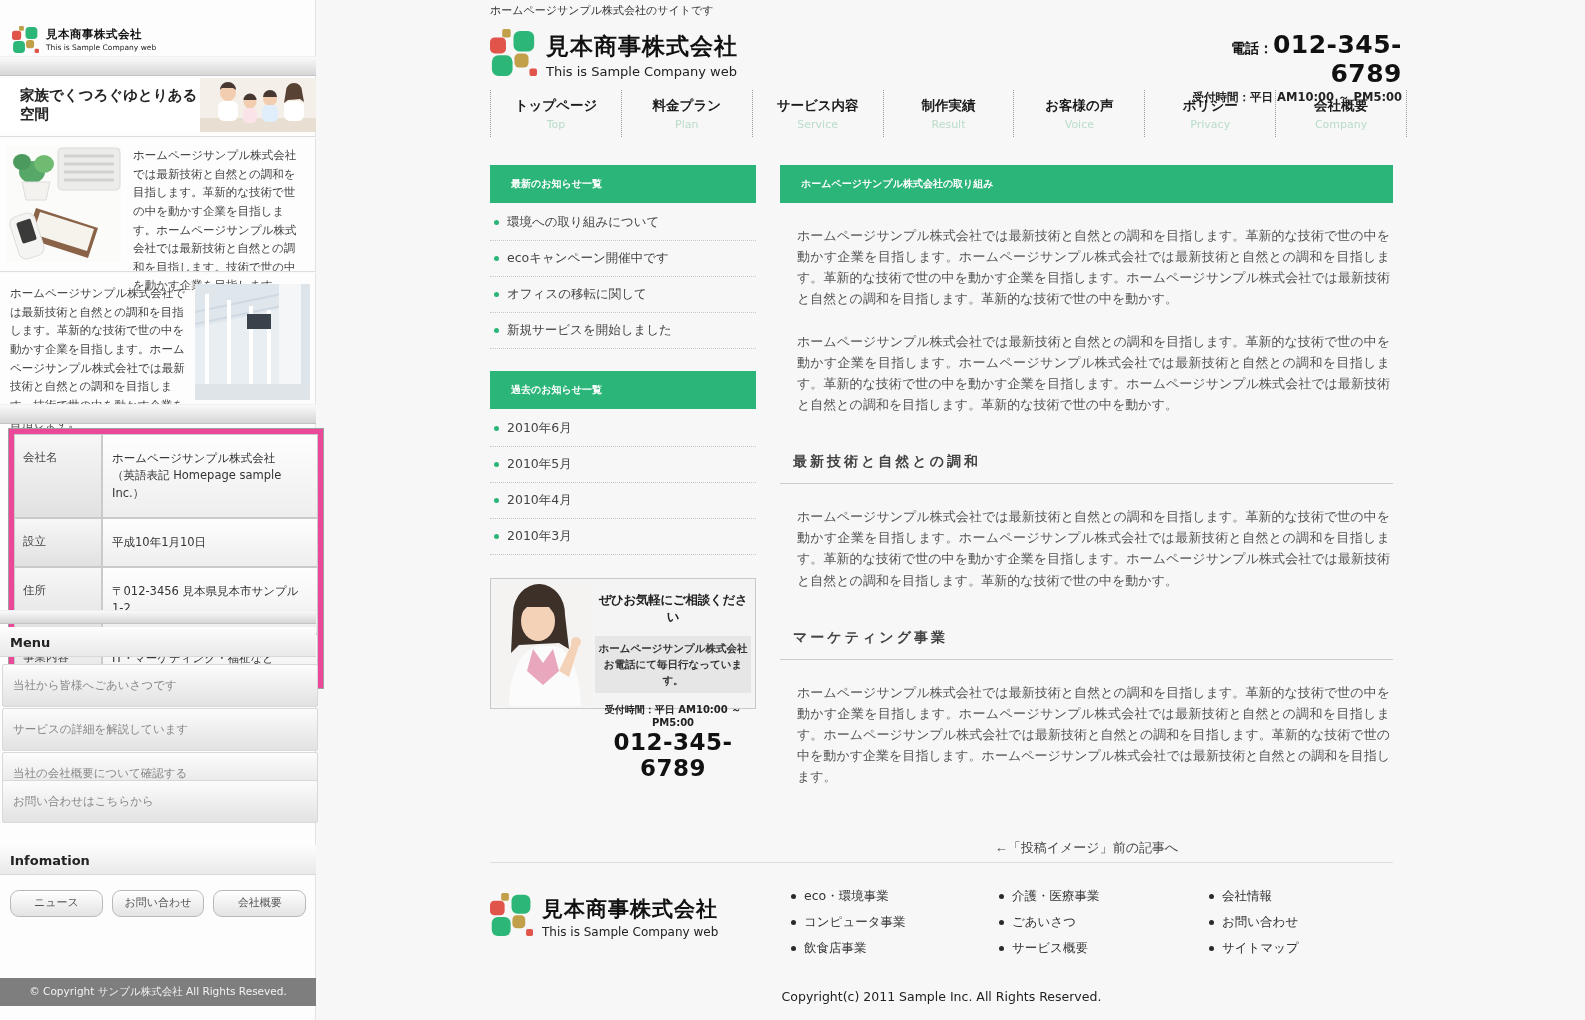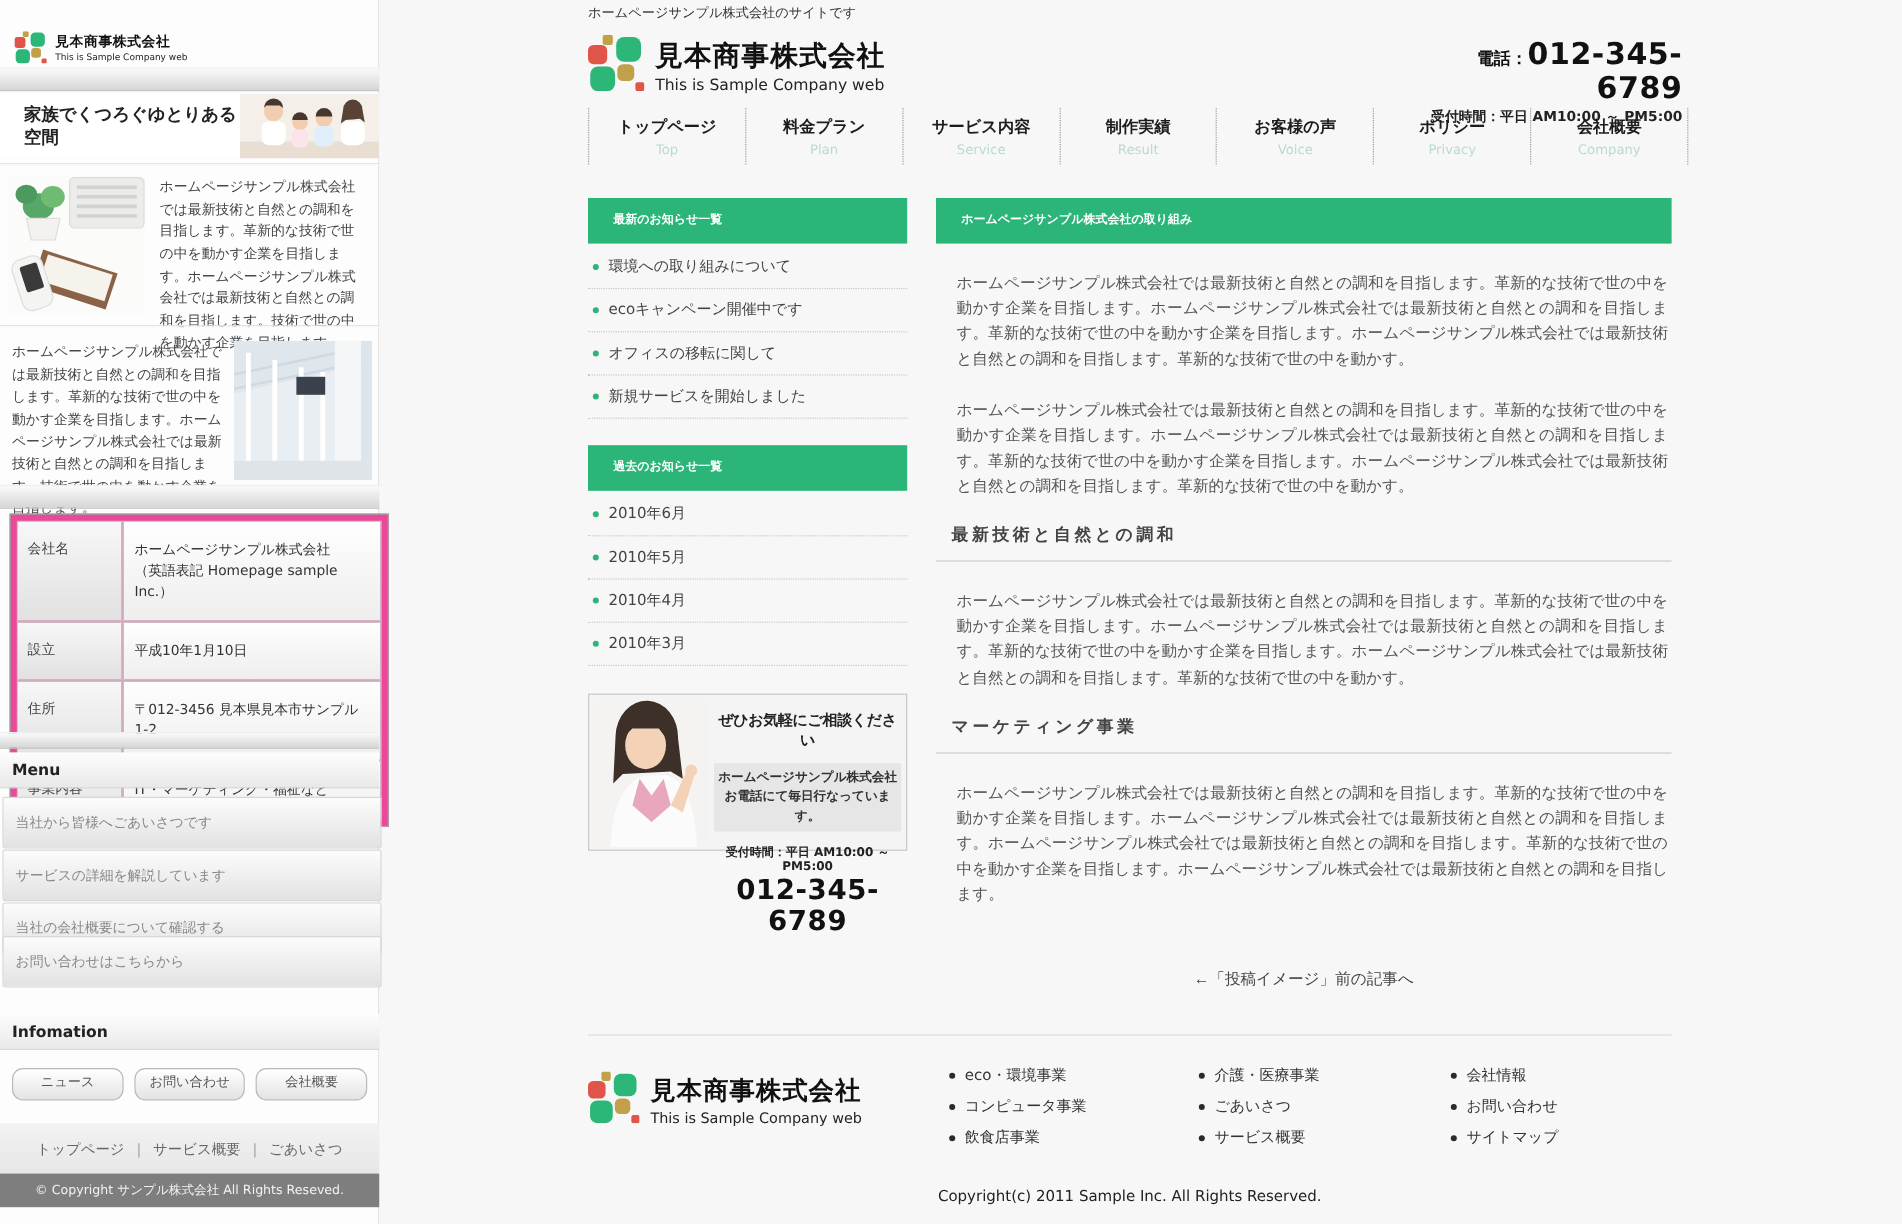--- a/index.html
+++ b/index.html
@@ -84,21 +84,21 @@
   .consult .photo { position:absolute; left:4px; top:4px; }
   .consult .c-body { margin-left:100px; text-align:center; }
   .consult .c-title { font-size:12.5px; font-weight:bold; color:#222; margin-top:9px; letter-spacing:-.3px; }
   .consult .c-desc { background:#e6e6e6; font-size:10.5px; color:#333; font-weight:bold; line-height:1.5; margin-top:10px; padding:5px 0; }
   .consult .c-hours { font-size:10px; font-weight:bold; color:#222; margin-top:10px; }
   .consult .c-phone { font-size:23px; font-weight:bold; color:#111; margin-top:1px; letter-spacing:.5px; }
 
   .rightcol { position:absolute; left:780px; top:165px; width:613px;font-family:Liberation Serif, serif; }
   .art-date { text-align:right; font-size:14.5px; font-weight:bold; color:#444; margin:24px 2px 0 0; }
   .art-p { margin:22px 3px 0 17px; font-size:13px; line-height:1.62; color:#555; text-align:justify; }
-  .sec-h { margin-top:22px; padding:0 0 12px 13px; border-bottom:1px solid #ccc;
+  .sec-h { margin-top:38px; padding:0 0 12px 13px; border-bottom:1px solid #ccc;
            font-size:14px; font-weight:bold; letter-spacing:3px; color:#444; }
   .prev-link { margin-top:52px; text-align:center; font-size:13px; color:#444; cursor:pointer; }
 
   .main-divider { position:absolute; left:490px; top:862px; width:903px; border-top:1px solid #ddd; }
 
   .ft-logo { position:absolute; left:490px; top:893px; display:flex; }
   .ft-logo svg { width:43px; height:43px; }
   .ft-logo .t { margin-left:9px; padding-top:2px; }
   .ft-logo .t .ttl { font-size:21px; font-weight:bold; color:#111; letter-spacing:1px; }
   .ft-logo .t .sub { font-size:12px; color:#222; margin-top:2px; }
@@ -232,23 +232,20 @@
     <div class="sb-abs sb-menu-item" style="top:780px;">お問い合わせはこちらから</div>
 
     <div class="sb-abs sb-sec-title" style="top:845px;">Infomation</div>
 
     <div class="sb-abs sb-buttons" style="top:890px;">
       <div class="sb-btn">ニュース</div>
       <div class="sb-btn">お問い合わせ</div>
       <div class="sb-btn">会社概要</div>
     </div>
 
-    <div class="sb-abs sb-links" style="top:936px;">
-      <span class="lnk">トップページ</span><span class="sep">｜</span><span class="lnk">サービス概要</span><span class="sep">｜</span><span class="lnk">ごあいさつ</span>
-    </div>
 
     <div class="sb-abs sb-copy" style="top:978px;">© Copyright サンプル株式会社 All Rights Reseved.</div>
   </div>
 
   <div class="tagline">ホームページサンプル株式会社のサイトです</div>
 
   <div class="hd-logo">
     <svg viewBox="0 0 50 50">
       <rect x="13" y="0" width="9" height="9" rx="2" fill="#c2a04a"></rect>
       <rect x="0" y="9" width="17" height="17" rx="5" fill="#e0544a"></rect>

